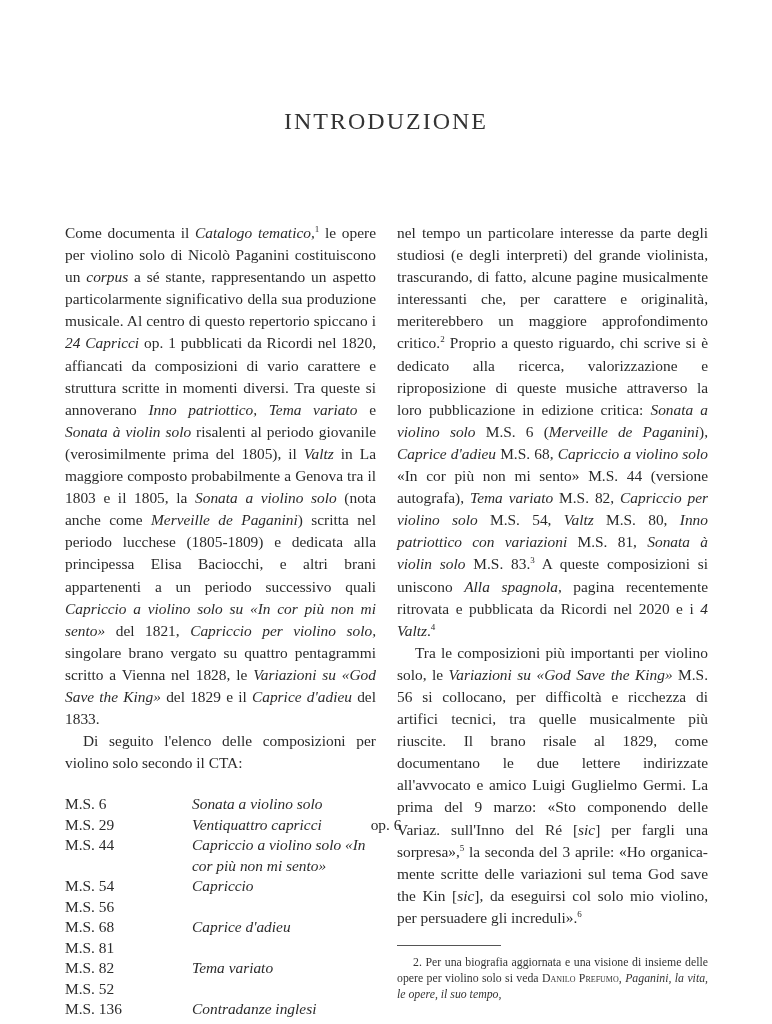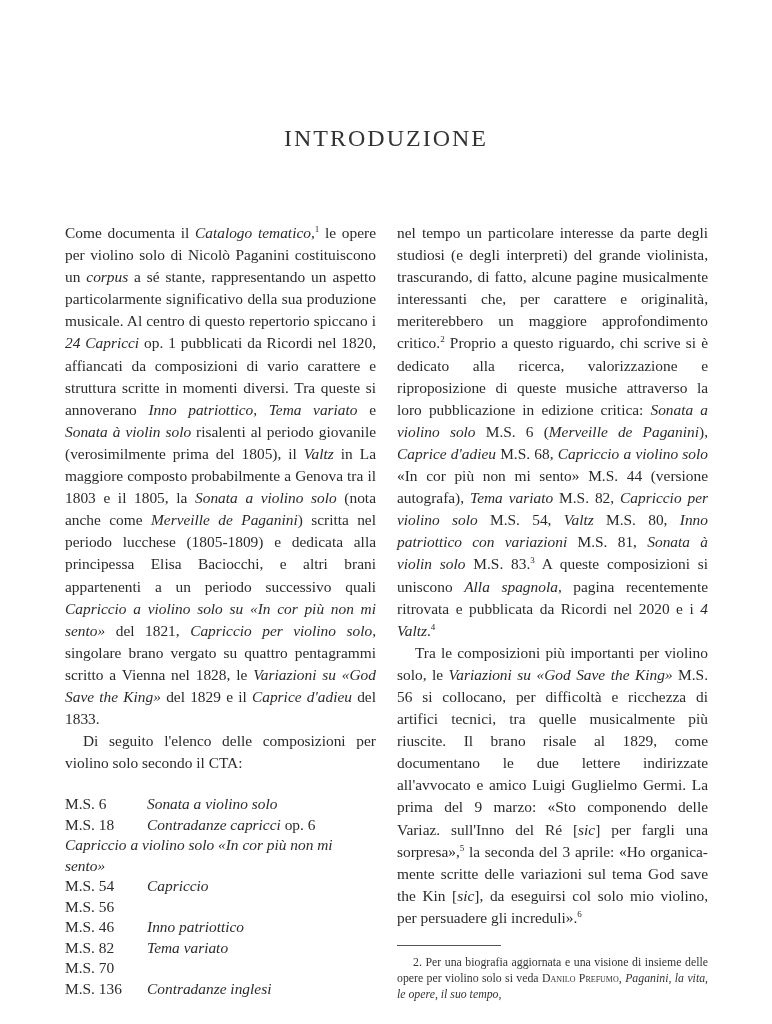--- a/index.html
+++ b/index.html
@@ -1,30 +1,30 @@
 <!DOCTYPE html>
 <html><head>
 <meta charset="utf-8">
 <style>
   html, body { margin: 0; padding: 0; background: #ffffff; }
   body { width: 772px; height: 1024px; position: relative; overflow: hidden;
          font-family: "Liberation Serif", "DejaVu Serif", serif; color: #2a2a2a; }
-  .title { position: absolute; top: 109px; left: 0; width: 772px; text-align: center;
+  .title { position: absolute; top: 92px; left: 0; width: 772px; text-align: center;
            font-size: 24px; letter-spacing: 2px; font-weight: normal; color: #333; }
   .col { position: absolute; top: 222px; width: 311px; }
   .col-left { left: 65px; }
   .col-right { left: 397px; }
   .body-p { font-size: 15.4px; line-height: 22.1px; text-align: justify; margin: 0;
             hyphens: manual; }
   .indent { text-indent: 18px; }
   .noindent { text-indent: 0; }
   i, .it { font-style: italic; }
   sup { font-size: 9px; line-height: 0; vertical-align: super; }
   .worklist { margin: 20px 0 17px 0; font-size: 15.4px; line-height: 20.5px; }
-  .work-row { display: flex; }
+  .work-row { display: flex; gap: 45px; }
   .work-id { width: 82px; flex: none; }
   .work-title { font-style: italic; flex: 1; }
   .fn-rule { width: 104px; border-top: 1px solid #555; margin: 16px 0 8px 0; }
   .fn { font-size: 11.8px; line-height: 16.2px; text-align: justify; margin: 0; text-indent: 16px; color: #333; }
   .sc { font-variant: small-caps; }
 </style>
 </head>
 <body>
 
 <h1 class="title">INTRODUZIONE</h1>
@@ -34,44 +34,48 @@
     <span>Come documenta il </span><i>Catalogo tematico,</i><sup>1</sup><span> le opere per violino solo di Nicolò Paganini costituiscono un </span><i>corpus</i><span> a sé stante, rappresentando un aspetto par­ticolarmente significativo della sua produzione musicale. Al centro di questo repertorio spiccano i </span><i>24 Capricci</i><span> op. 1 pubblicati da Ricordi nel 1820, af­fiancati da composizioni di vario carattere e struttura scritte in momenti diversi. Tra queste si annoverano </span><i>Inno patriottico, Tema variato</i><span> e </span><i>Sonata à violin solo</i><span> risa­lenti al periodo giovanile (verosimilmente prima del 1805), il </span><i>Valtz</i><span> in La maggiore composto probabilmen­te a Genova tra il 1803 e il 1805, la </span><i>Sonata a violino solo</i><span> (nota anche come </span><i>Merveille de Paganini</i><span>) scritta nel periodo lucchese (1805-1809) e dedicata alla princi­pessa Elisa Baciocchi, e altri brani appartenenti a un periodo successivo quali </span><i>Capriccio a violino solo su «In cor più non mi sento»</i><span> del 1821, </span><i>Capriccio per violino solo,</i><span> singolare brano vergato su quattro pentagrammi scritto a Vienna nel 1828, le </span><i>Variazioni su «God Save the King»</i><span> del 1829 e il </span><i>Caprice d'adieu</i><span> del 1833.</span>
   </p>
   <p class="body-p indent">Di seguito l'elenco delle composizioni per violi­no solo secondo il CTA:</p>
 
   <div class="worklist">
     <div class="work-row">
         <span class="work-id">M.S. 6</span>
         <span class="work-title">Sonata a violino solo</span>
       </div>
     <div class="work-row">
-        <span class="work-id">M.S. 18</span>
-        <span class="work-title" style="flex:none">Contradanze capricci</span>
+        <span class="work-id">M.S. 29</span>
+        <span class="work-title" style="flex:none">Ventiquattro capricci</span>
         <span style="white-space:pre"> op. 6</span>
       </div>
     <div class="work-row">
+        <span class="work-id">M.S. 44</span>
         <span class="work-title">Capriccio a violino solo «In cor più non mi sento»</span>
       </div>
     <div class="work-row">
         <span class="work-id">M.S. 54</span>
         <span class="work-title">Capriccio</span>
       </div>
     <div class="work-row">
         <span class="work-id">M.S. 56</span>
       </div>
     <div class="work-row">
-        <span class="work-id">M.S. 46</span>
-        <span class="work-title">Inno patriottico</span>
+        <span class="work-id">M.S. 68</span>
+        <span class="work-title">Caprice d'adieu</span>
+      </div>
+    <div class="work-row">
+        <span class="work-id">M.S. 81</span>
       </div>
     <div class="work-row">
         <span class="work-id">M.S. 82</span>
         <span class="work-title">Tema variato</span>
       </div>
     <div class="work-row">
-        <span class="work-id">M.S. 70</span>
+        <span class="work-id">M.S. 52</span>
       </div>
     <div class="work-row">
         <span class="work-id">M.S. 136</span>
         <span class="work-title">Contradanze inglesi</span>
       </div>
 
   </div>
 
 </div>
 

